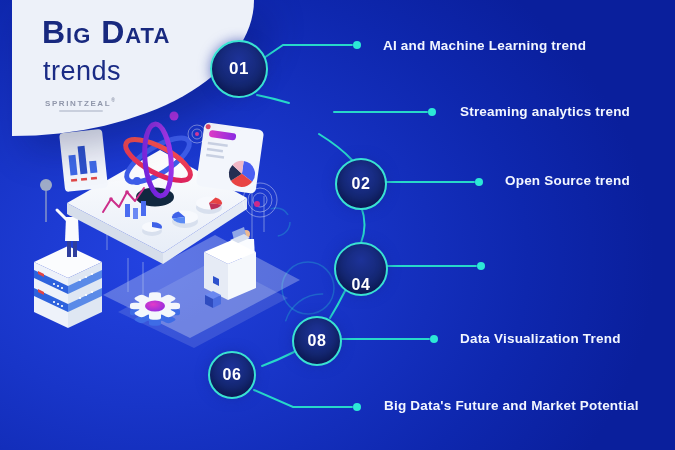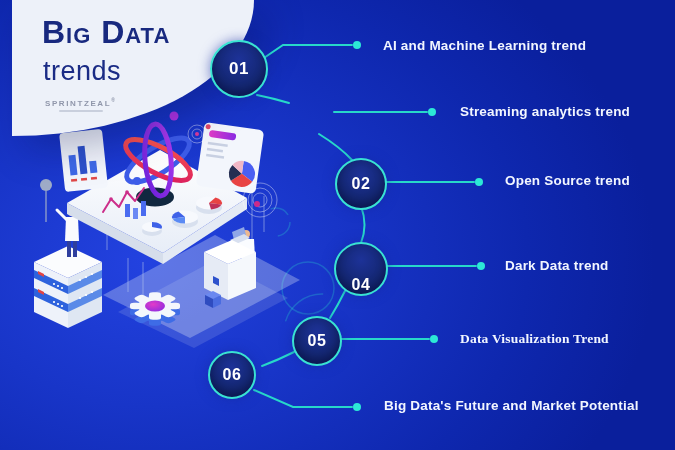--- a/index.html
+++ b/index.html
@@ -53,21 +53,21 @@
   .s6{left:208px;top:351px;width:44px;height:44px;}
   
   .step-label{
     position:absolute;z-index:5;height:18px;line-height:18px;
     color:#f2f6ff;font-weight:700;font-size:13.5px;letter-spacing:.2px;white-space:nowrap;
   }
   .l1{left:383px;top:37px;}
   .l2{left:460px;top:103px;}
   .l3{left:505px;top:172px;text-align:center;}
   .l4{left:505px;top:257px;}
-  .l5{left:460px;top:330px;font-family:Liberation Serif, serif;}
+  .l5{left:460px;top:330px;}
   .l6{left:384px;top:397px;}
 </style>
 </head>
 <body>
 
 <div class="stage">
 
   <div class="blob">
     <h1 class="title">Big Data</h1>
     <div class="subtitle">trends</div>
@@ -307,26 +307,25 @@
   <div class="step s1">
     <span class="step-num">01</span>
   </div>
   <div class="step s3">
     <span class="step-num">02</span>
   </div>
   <div class="step s4">
     <span class="step-num">04</span>
   </div>
   <div class="step s5">
-    <span class="step-num">05</span>
+    <span class="step-num">08</span>
   </div>
   <div class="step s6">
     <span class="step-num">06</span>
   </div>
 
   <div class="step-label l1">AI and Machine Learning trend</div>
   <div class="step-label l2">Streaming analytics trend</div>
   <div class="step-label l3">Open Source trend</div>
-  <div class="step-label l4">Dark Data trend</div>
   <div class="step-label l5">Data Visualization Trend</div>
   <div class="step-label l6">Big Data's Future and Market Potential</div>
 
 </div>
 
 </body></html>

